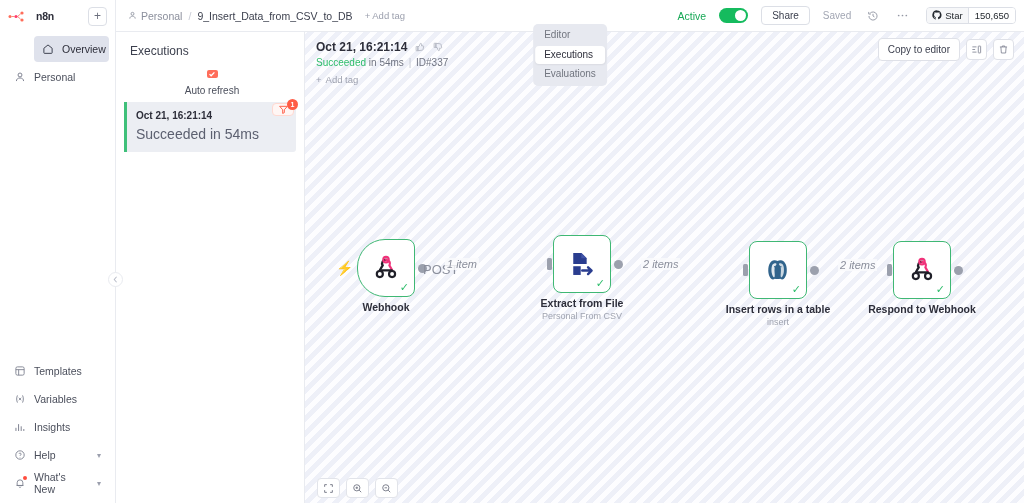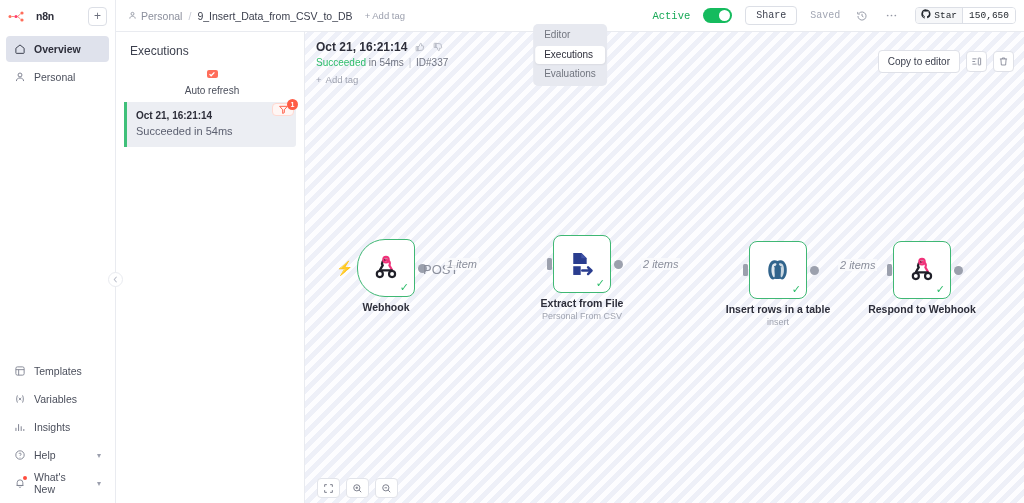--- a/index.html
+++ b/index.html
@@ -28,21 +28,21 @@
     border: 1px solid #dcdfe6; border-radius: 4px;
     display: flex; align-items: center; justify-content: center;
     color: #6b6f7d; font-size: 12px; line-height: 1; background: #fff; cursor: pointer;
   }
   .nav-top { margin-top: 6px; padding: 0 6px; display: flex; flex-direction: column; gap: 2px; }
   .nav-item {
     display: flex; align-items: center; gap: 8px;
     height: 26px; padding: 0 8px; border-radius: 4px;
     font-size: 10.5px; color: #4b4f5c; cursor: pointer;
   }
-  .nav-item.active { background: #dfe2ec; color: #2d2e3a; font-weight: 700; }
+  .nav-item.active { background: #dfe2ec; color: #2d2e3a; font-weight: 400; margin-left: 28px; }
   .nav-item .ico { width: 12px; height: 12px; display: flex; align-items: center; justify-content: center; color: #7d8190; flex: 0 0 12px; }
   .nav-item.active .ico { color: #3b3f4d; }
   .nav-bottom {
     margin-top: auto; padding: 0 6px 8px 6px;
     display: flex; flex-direction: column; gap: 4px;
   }
   .nav-bottom .nav-item { height: 24px; }
   .chev { margin-left: auto; color: #9b9fad; font-size: 8px; }
   .dot-badge {
     position: absolute; width: 4px; height: 4px; background: #ff4d3e;
@@ -62,21 +62,21 @@
   
   #topbar {
     height: 31px; flex: 0 0 31px; background: #fff;
     display: flex; align-items: center; padding: 0 8px 0 12px;
     position: relative; z-index: 6;
   }
   .crumb-person { display: flex; align-items: center; gap: 4px; font-size: 10.5px; color: #8b8f9c; cursor: pointer;}
   .crumb-sep { color: #c7cad4; font-size: 10.5px; margin: 0 6px; }
   .crumb-title { font-size: 10.5px; color: #3b3f4d; font-weight: 400; cursor: pointer;}
   .addtag-top { font-size: 9.5px; color: #9b9fad; margin-left: 12px; cursor: pointer; }
-  .top-right { margin-left: auto; display: flex; align-items: center; gap: 13px; font-family: Liberation Mono, monospace; }
+  .top-right { margin-left: auto; display: flex; align-items: center; gap: 13px; }
   .active-label { font-size: 10.5px; color: #18a957; }
   .toggle {
     width: 29px; height: 15px; border-radius: 9px; background: #15bb5e;
     position: relative; cursor: pointer;
   }
   .toggle .knob {
     position: absolute; width: 11px; height: 11px; border-radius: 50%;
     background: #fff; top: 2px; right: 2px;
   }
   .share-btn {
@@ -143,21 +143,21 @@
     position: absolute; top: -5px; right: -5px; width: 11px; height: 11px;
     border-radius: 50%; background: #ff5c45; color: #fff; font-size: 7px;
     display: flex; align-items: center; justify-content: center; font-weight: 700;
   }
   .exec-card {
     margin: 10px 8px 0 8px; background: #eceef3;
     border-left: 3px solid #3fc07a; border-radius: 0 3px 3px 0;
     padding: 7px 10px 8px 9px; cursor: pointer;
   }
   .exec-card .d1 { font-size: 10px; font-weight: 700; color: #2d2e3a; line-height: 1.45; }
-  .exec-card .d2 { font-size: 11px; color: #5c6070; line-height: 1.45; }
+  .exec-card .d2 { font-size: 14px; color: #5c6070; line-height: 1.45; }
 
   
   #canvas {
     flex: 1; position: relative; border-top: 1px solid #e9ebf0; overflow: hidden;
     background-color: #f7f8fc;
     background-image: repeating-linear-gradient(
       -45deg,
       #fdfdff 0px, #fdfdff 5px,
       #eef0f8 5px, #eef0f8 10px
     );
@@ -167,21 +167,21 @@
   .eh-date { font-size: 12px; font-weight: 700; color: #2d2e3a; }
   .eh-ico { color: #a8acb8; display: flex; align-items: center; cursor: pointer; }
   .eh-line2 { font-size: 10px; color: #6f7381; margin-top: 3px; }
   .eh-ok { color: #2ebd6b; }
   .eh-sep { color: #c2c6d0; margin: 0 2px; }
   .eh-addtag {
     display: inline-flex; align-items: center; gap: 4px; margin-top: 6px;
     font-size: 9.5px; color: #9b9fad; cursor: pointer;
   }
   .canvas-topright {
-    position: absolute; right: 10px; top: 18px; z-index: 12;
+    position: absolute; right: 10px; top: 6px; z-index: 12;
     display: flex; align-items: center; gap: 6px;
   }
   .ctr-btn {
     border: 1px solid #dfe1e8; background: #fff; border-radius: 4px;
     font-size: 10px; color: #3b3f4d; padding: 4px 9px; cursor: pointer;
     font-family: inherit; line-height: 1.3;
   }
   .ctr-sq {
     width: 21px; height: 21px; border: 1px solid #dfe1e8; background: #fff;
     border-radius: 4px; display: flex; align-items: center; justify-content: center;

